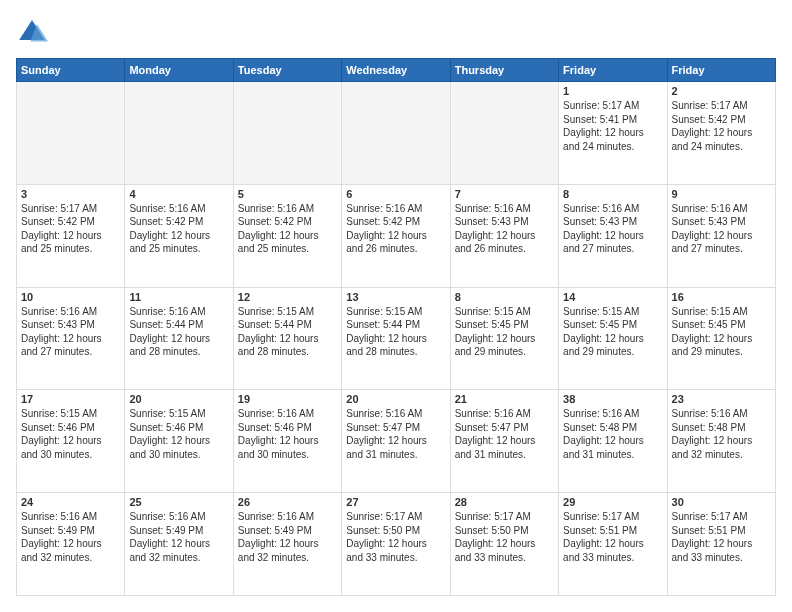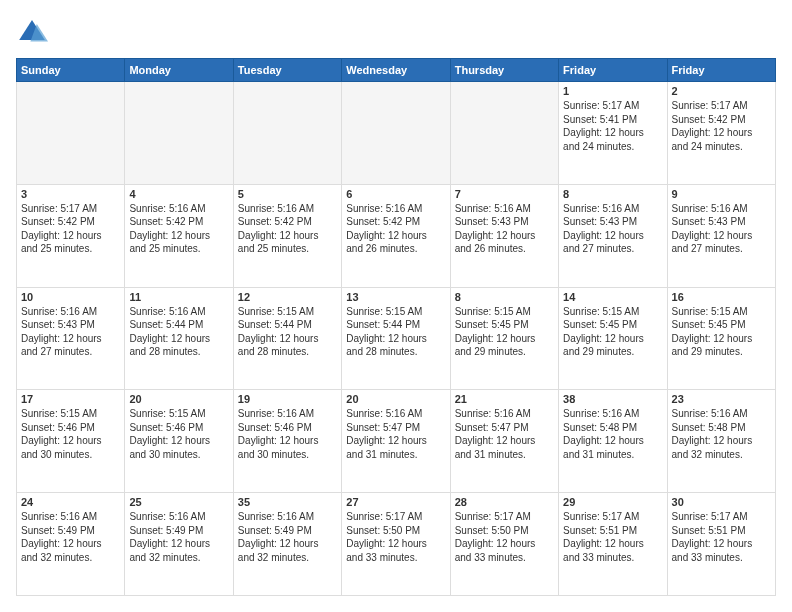--- a/index.html
+++ b/index.html
@@ -315,21 +315,21 @@
 and 32 minutes.</div>
           </td>
           <td>
             <span class="day-number">25</span>
             <div class="day-info" style="white-space: pre-line;">Sunrise: 5:16 AM
 Sunset: 5:49 PM
 Daylight: 12 hours
 and 32 minutes.</div>
           </td>
           <td>
-            <span class="day-number">35</span>
+            <span class="day-number">26</span>
             <div class="day-info" style="white-space: pre-line;">Sunrise: 5:16 AM
 Sunset: 5:49 PM
 Daylight: 12 hours
 and 32 minutes.</div>
           </td>
           <td>
             <span class="day-number">27</span>
             <div class="day-info" style="white-space: pre-line;">Sunrise: 5:17 AM
 Sunset: 5:50 PM
 Daylight: 12 hours

